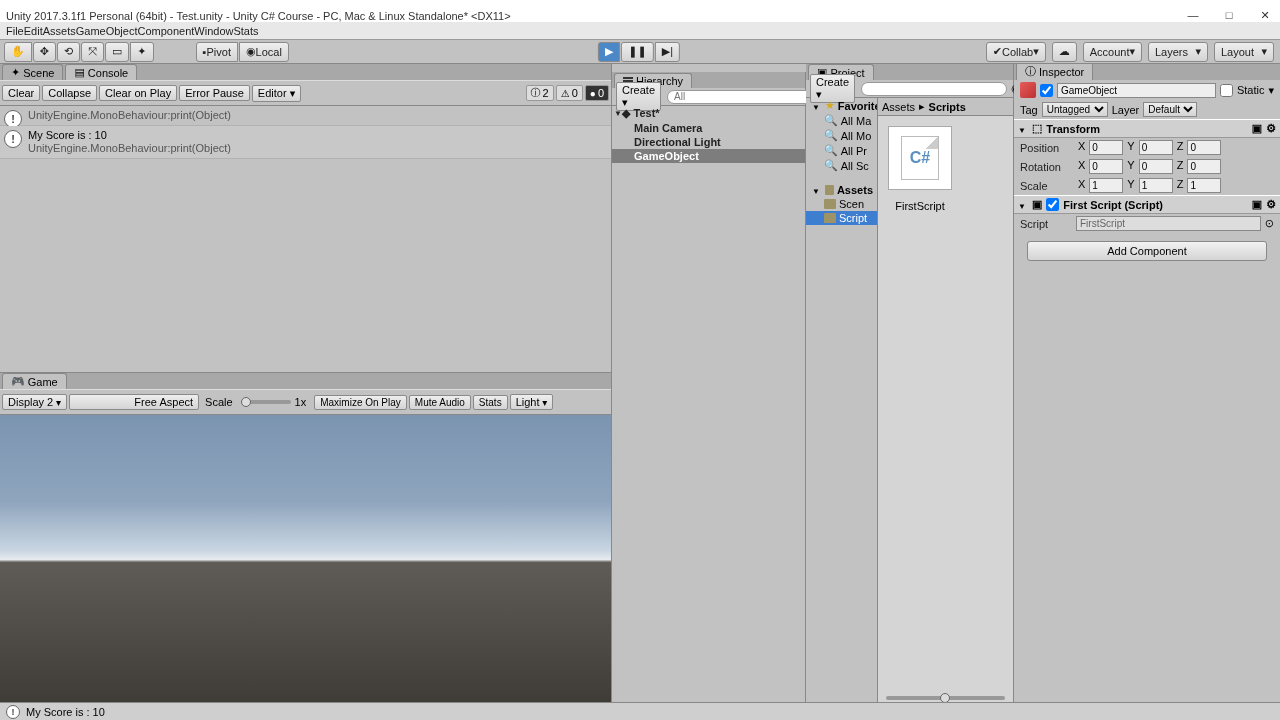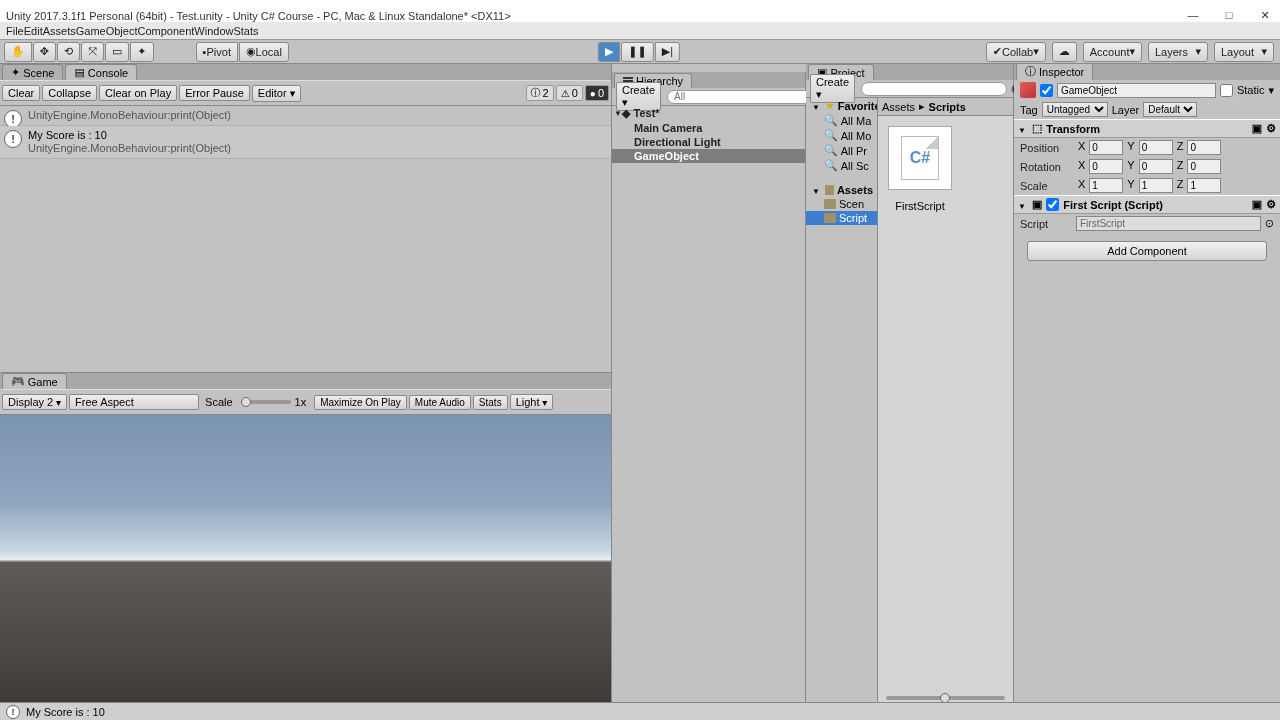--- a/index.html
+++ b/index.html
@@ -169,21 +169,21 @@
 
     <div class="gamepane">
       <div class="tabstrip">
         <div class="tab">
             <span>🎮</span>
             <span>Game</span>
           </div>
       </div>
       <div class="subtoolbar gamebar">
         <span class="subbtn"><span>Display 2</span> ▾</span>
-        <span class="subbtn" style="width:130px;text-align:left"><span>Free Aspect</span></span>
+        <span class="subbtn" style="width:130px;text-align:right"><span>Free Aspect</span></span>
         <span style="margin:0 4px">Scale</span>
         <div class="slider" style="width:50px;flex:none">
             <div class="slider-thumb" style="left:0"></div>
           </div>
         <span>1x</span>
         <span class="subbtn" style="margin-left:8px">Maximize On Play</span>
         <span class="subbtn">Mute Audio</span>
         <span class="subbtn">Stats</span>
         <span class="subbtn"><span>Light</span> ▾</span>
       </div>

